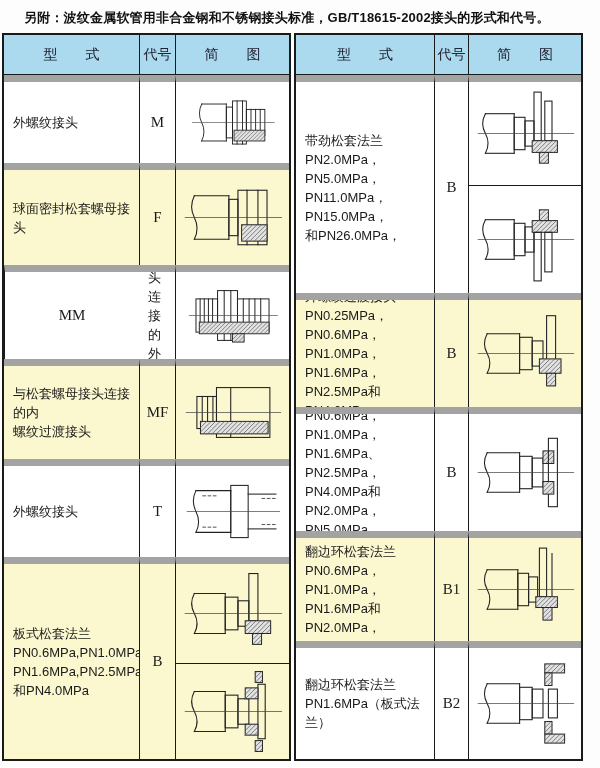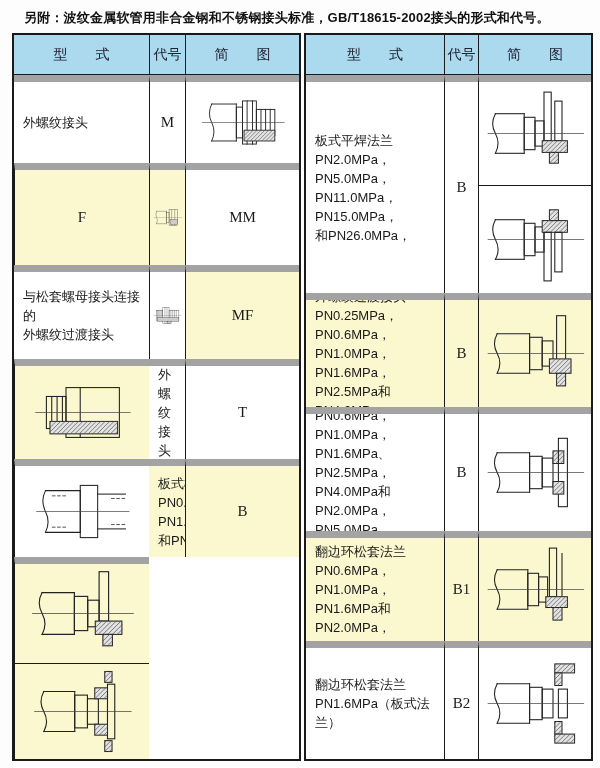--- a/index.html
+++ b/index.html
@@ -5,21 +5,21 @@
   html,body{margin:0;padding:0;}
   body{
     width:600px;height:768px;background:#fdfdfd;
     font-family:"Liberation Sans","DejaVu Sans",sans-serif;
     color:#1a1a1a;overflow:hidden;
   }
   .title{
     padding:9px 6px 6px 24px;font-size:13px;font-weight:bold;
     white-space:nowrap;letter-spacing:0.2px;color:#111;
   }
-  .tables{display:flex;margin:0 12px;}
+  .tables{display:flex;margin:0 2px;}
   .tbl{
     border:2px solid #1a1a1a;display:grid;background:#fff;
     box-sizing:content-box;
   }
   #tblL{grid-template-columns:135px 36px 114px;
         grid-template-rows:40px 88px 102px 94px 100px 98px 202px;width:285px;}
   #tblR{grid-template-columns:138px 34px 113px;
         grid-template-rows:40px 218px 114px 124px 110px 118px;width:285px;margin-left:3px;}
   .c{border-left:1px solid #1a1a1a;border-top:7px solid #a3a3a3;
      display:flex;align-items:center;box-sizing:border-box;overflow:hidden;}
@@ -88,20 +88,23 @@
               <line x1="85" y1="74" x2="99" y2="60"></line>
               <line x1="90" y1="74" x2="102" y2="62"></line>
               <line x1="95" y1="74" x2="102" y2="67"></line>
               <line x1="100" y1="74" x2="102" y2="72"></line>
             </g>
             <line x1="8" y1="50" x2="114" y2="50" stroke="#444" stroke-width="0.8"></line>
           </svg>
         </div>
     </div>
 
+    <div class="c c0 lbl hl">
+        <span>球面密封松套螺母接头</span>
+      </div>
     <div class="c code hl">
         <span>F</span>
       </div>
     <div class="c dia hl">
       <div class="dhalf">
           <svg viewBox="0 0 120 100" preserveAspectRatio="xMidYMid meet" fill="none" stroke="#222" stroke-width="1.2" stroke-linecap="square" xmlns="http://www.w3.org/2000/svg">
             <path d="M18 26 q-6 12 0 24 q6 12 0 24"></path>
             <line x1="18" y1="26" x2="56" y2="26"></line>
             <line x1="18" y1="74" x2="56" y2="74"></line>
             <line x1="56" y1="26" x2="56" y2="74"></line>
@@ -178,20 +181,24 @@
               <line x1="60" y1="79" x2="67" y2="72"></line>
               <line x1="62" y1="82" x2="72" y2="72"></line>
               <line x1="67" y1="82" x2="74" y2="75"></line>
               <line x1="72" y1="82" x2="74" y2="80"></line>
             </g>
             <line x1="8" y1="50" x2="114" y2="50" stroke="#444" stroke-width="0.8"></line>
           </svg>
         </div>
     </div>
 
+    <div class="c c0 lbl hl">
+        <span>与松套螺母接头连接的内
+螺纹过渡接头</span>
+      </div>
     <div class="c code hl">
         <span>MF</span>
       </div>
     <div class="c dia hl">
       <div class="dhalf">
           <svg viewBox="0 0 120 100" preserveAspectRatio="xMidYMid meet" fill="none" stroke="#222" stroke-width="1.2" stroke-linecap="square" xmlns="http://www.w3.org/2000/svg">
             <rect x="20" y="32" width="22" height="36"></rect>
             <line x1="26" y1="32" x2="26" y2="68"></line>
             <line x1="32" y1="32" x2="32" y2="68"></line>
             <line x1="38" y1="32" x2="38" y2="68"></line>
@@ -338,21 +345,21 @@
         <span>型　　式</span>
       </div>
     <div class="c hd">
         <span>代号</span>
       </div>
     <div class="c hd">
         <span>简　　图</span>
       </div>
 
     <div class="c c0 lbl">
-        <span>板式平焊法兰
+        <span>带劲松套法兰
 PN2.0MPa，PN5.0MPa，
 PN11.0MPa，PN15.0MPa，
 和PN26.0MPa，</span>
       </div>
     <div class="c code">
         <span>B</span>
       </div>
     <div class="c dia">
       <div class="dhalf split" style="height:104px;">
           <svg viewBox="0 0 120 100" preserveAspectRatio="xMidYMid meet" fill="none" stroke="#222" stroke-width="1.2" stroke-linecap="square" xmlns="http://www.w3.org/2000/svg">

